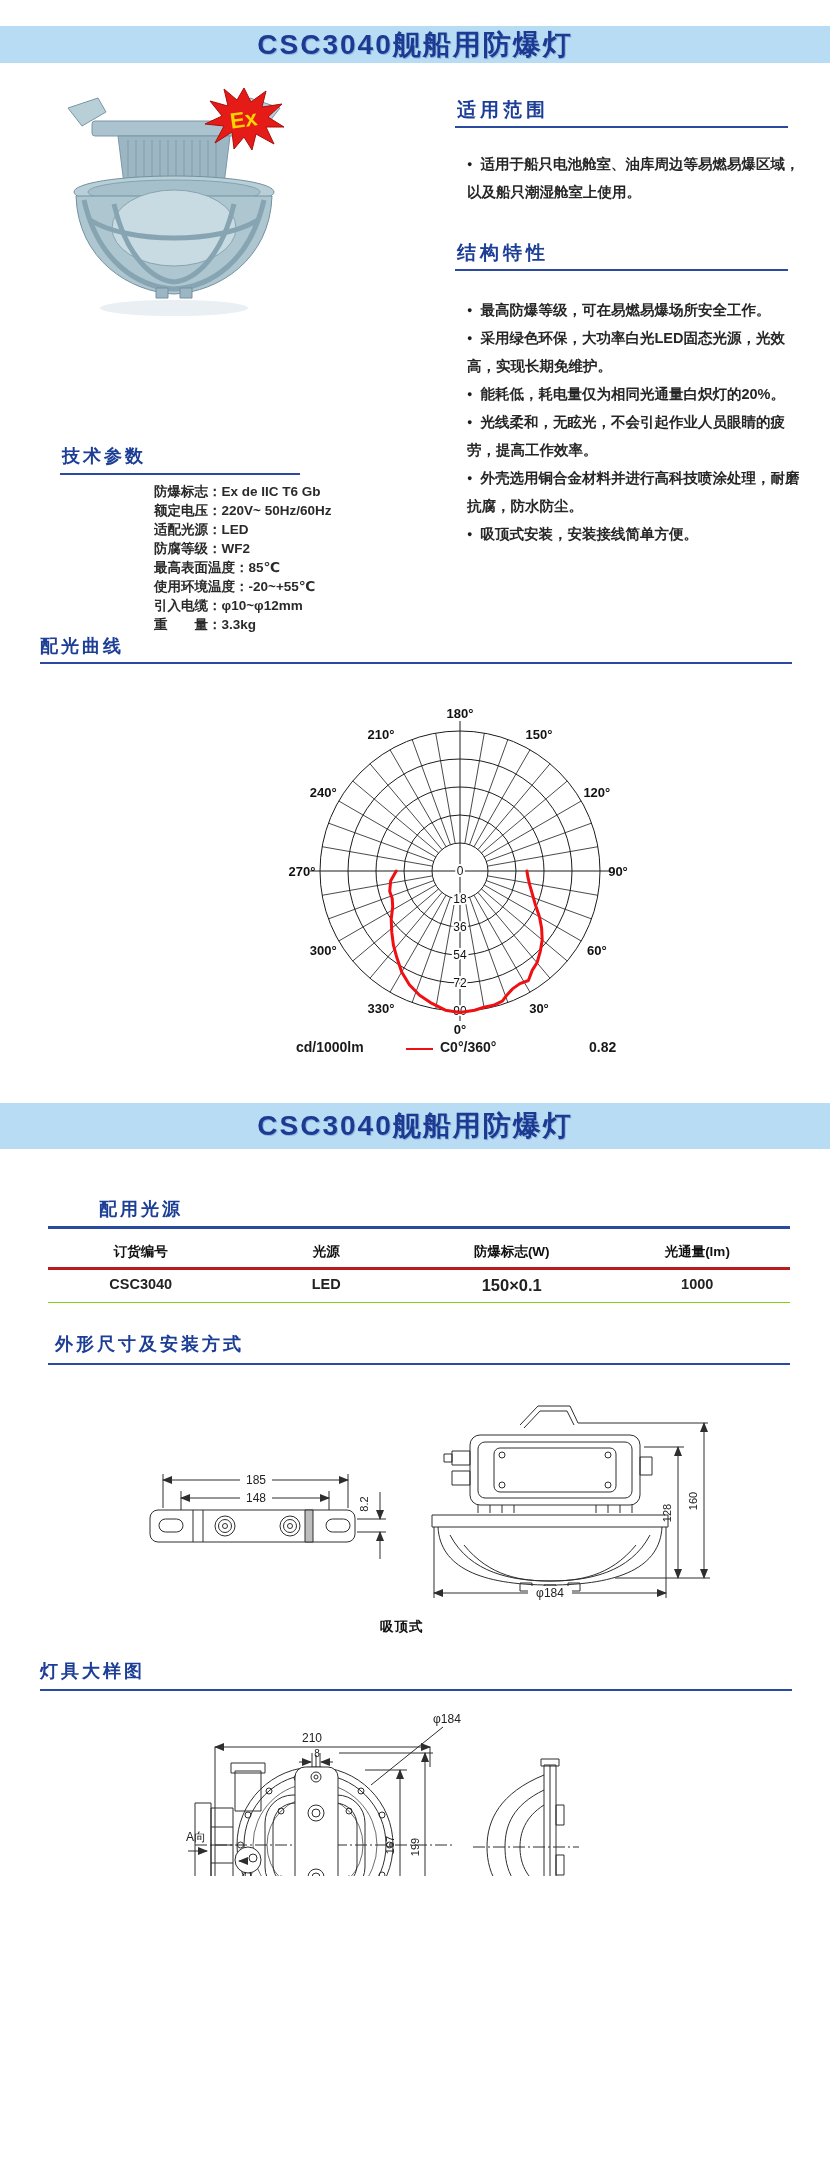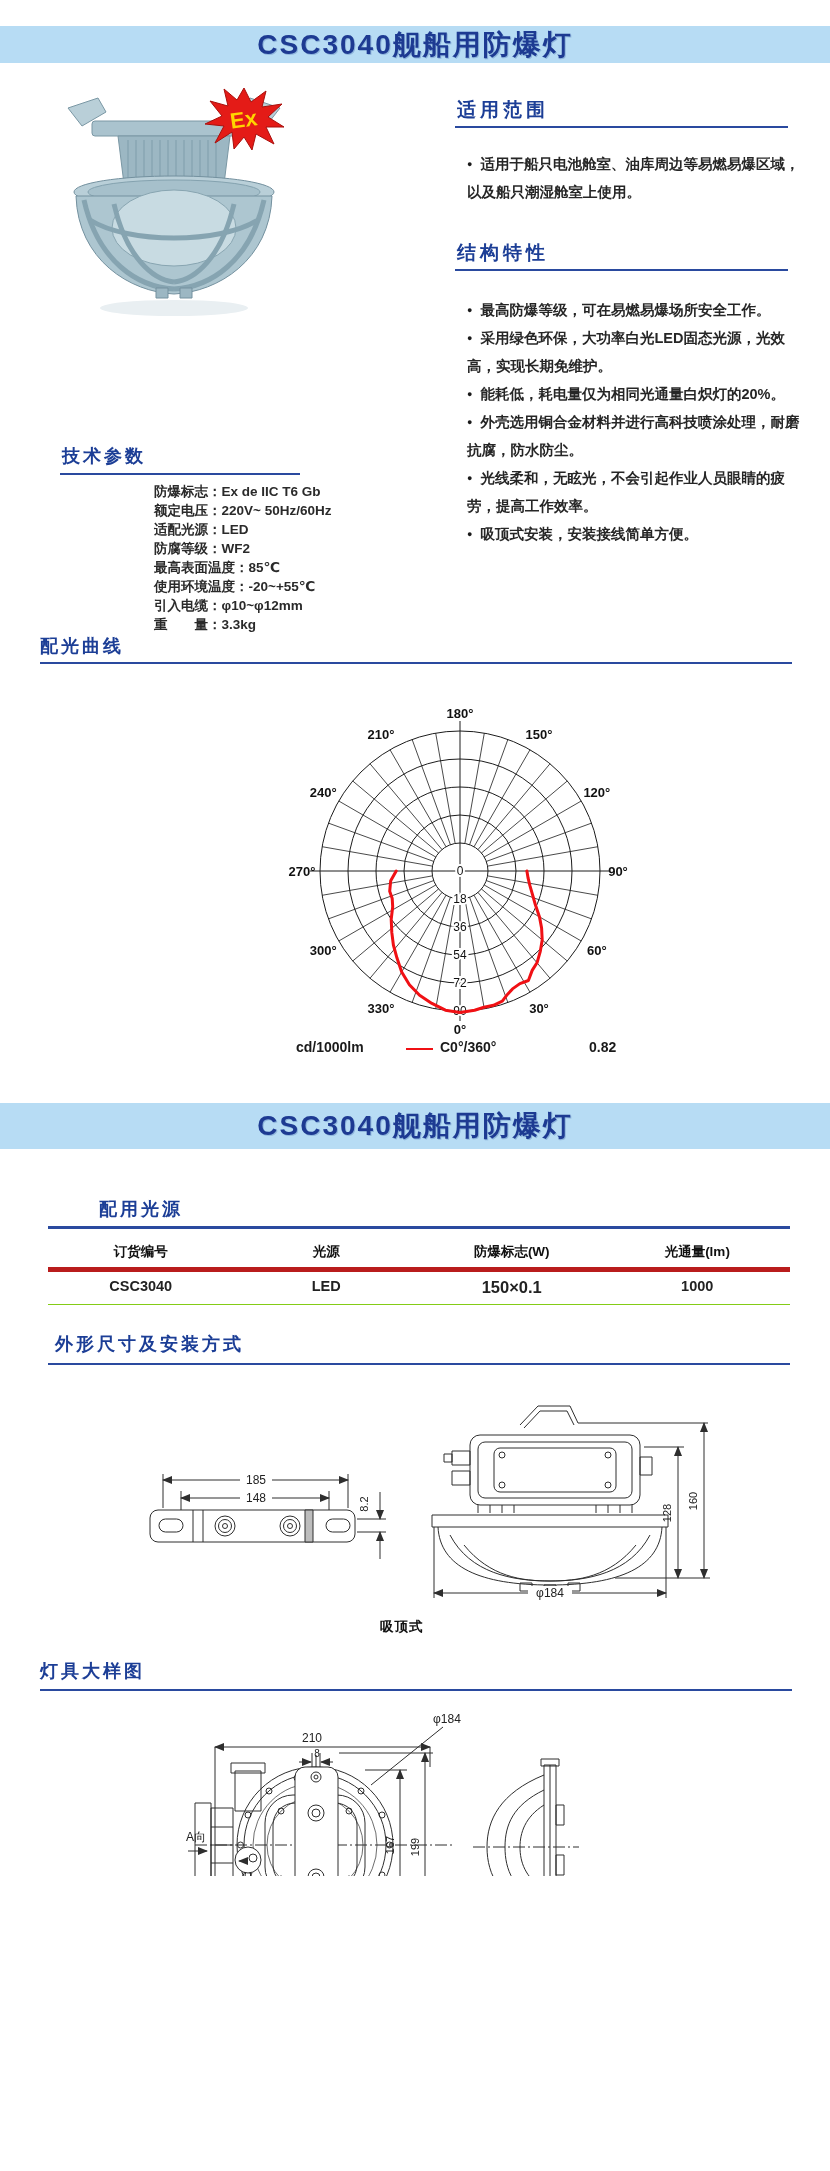--- a/index.html
+++ b/index.html
@@ -15,21 +15,21 @@
   .rule.thick{height:3px;}
   .bullets{margin:12px;padding:0;list-style:none;color:#262626;font-weight:600;
            font-size:14.5px;line-height:28px;}
   .bullets li::before{content:"●";font-size:9px;margin-right:8px;vertical-align:2px;color:#1a1a1a;}
   .params{color:#2a2a2a;font-weight:600;font-size:13.5px;line-height:19px;white-space:nowrap;}
   .legend-text{font-size:14px;color:#1a1a1a;font-weight:600;}
   .legend-dash{width:27px;height:2px;background:#f01014;}
   .tbl{width:742px;}
   .trow{display:flex;}
   .trow > div{flex:1;text-align:center;}
-  .thead{font-weight:700;font-size:13.5px;color:#111;padding:5px 0 6px 0;border-bottom:5px solid #b91c1c;}
+  .thead{font-weight:700;font-size:13.5px;color:#111;padding:5px 0 6px 0;border-bottom:3px solid #b91c1c;}
   .tdata{font-weight:600;font-size:14.5px;color:#222;padding:6px 0 7px 0;border-bottom:1px solid #84cc16;}
   .tdata .big{font-size:16.5px;}
   .mount{font-size:13.5px;font-weight:700;color:#111;letter-spacing:1px;}
   svg text{font-family:"Liberation Sans","DejaVu Sans",sans-serif;}
   .dwg line,.dwg path,.dwg rect,.dwg circle,.dwg ellipse,.dwg polyline{vector-effect:non-scaling-stroke;}
 </style>
 </head>
 <body>
 
 <div class="page">
@@ -83,22 +83,22 @@
   <ul class="abs bullets" style="left:455px;top:138px;width:338px;">
     <li>适用于船只电池舱室、油库周边等易燃易爆区域，以及船只潮湿舱室上使用。</li>
   </ul>
 
   <div class="abs sec-title" style="left:457px;top:240px;">结构特性</div>
   <div class="abs rule" style="left:455px;top:269px;width:333px;"></div>
   <ul class="abs bullets" style="left:455px;top:284px;width:342px;">
     <li>最高防爆等级，可在易燃易爆场所安全工作。</li>
     <li>采用绿色环保，大功率白光LED固态光源，光效高，实现长期免维护。</li>
     <li>能耗低，耗电量仅为相同光通量白炽灯的20%。</li>
+    <li>光线柔和，无眩光，不会引起作业人员眼睛的疲劳，提高工作效率。</li>
     <li>外壳选用铜合金材料并进行高科技喷涂处理，耐磨抗腐，防水防尘。</li>
-    <li>光线柔和，无眩光，不会引起作业人员眼睛的疲劳，提高工作效率。</li>
     <li>吸顶式安装，安装接线简单方便。</li>
   </ul>
 
   <div class="abs sec-title sm" style="left:62px;top:444px;">技术参数</div>
   <div class="abs rule" style="left:60px;top:473px;width:240px;"></div>
   <div class="abs params" style="left:106px;top:482px;margin-left:48px;">
     <div>防爆标志：Ex de IIC T6 Gb</div>
     <div>额定电压：220V~  50Hz/60Hz</div>
     <div>适配光源：LED</div>
     <div>防腐等级：WF2</div>

